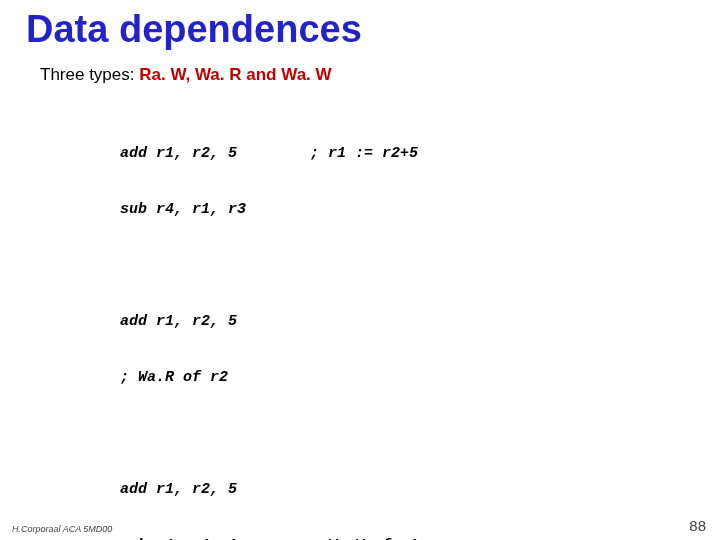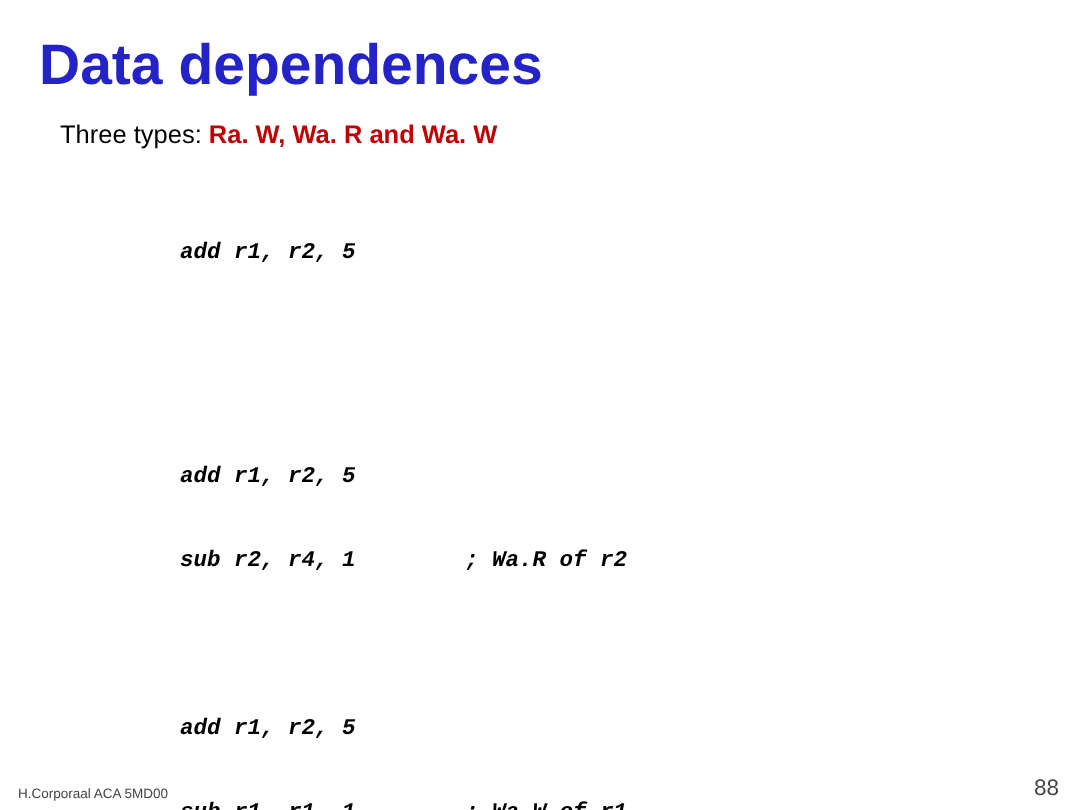--- a/index.html
+++ b/index.html
@@ -7,21 +7,21 @@
     width: 720px;
     height: 540px;
     background: #fff;
     font-family: Arial, Helvetica, sans-serif;
     position: relative;
     overflow: hidden;
   }
   .slide {
     width: 100%;
     height: 100%;
-    padding: 23px 20px 0 20px;
+    padding: 8px 20px 0 20px;
     position: relative;
   }
   .title {
     color: #2323c8;
     font-size: 38px;
     font-weight: bold;
     margin-bottom: 14px;
     margin-left: 6px;
   }
   .subtitle {
@@ -46,20 +46,21 @@
     font-style: italic;
   }
   .code-line { display: flex; }
   .code-left { display: inline-block; width: 190px; }
   .code-right { display: inline-block; }
   .footer-left {
     position: absolute;
     left: 12px;
     bottom: 6px;
     font-size: 9px;
+    font-style: italic;
     color: #444;
     font-family: Arial, sans-serif;
     margin-top: 12px;
   }
   .footer-right {
     position: absolute;
     right: 14px;
     bottom: 6px;
     font-size: 15px;
     color: #444;
@@ -73,27 +74,27 @@
 
   <div class="title">Data dependences</div>
 
   <div class="subtitle">
     <span>Three types: </span><span class="types-strong">Ra. W, Wa. R and Wa. W</span>
   </div>
 
   <div class="code-area">
 
     <div class="code-block">
-      <div class="code-line"><span class="code-left">add r1, r2, 5</span></div>
-      <div class="code-line"></div>
+      <div class="code-line"><span class="code-left">add r1, r2, 5</span><span class="code-right">; r1 := r2+5</span></div>
+      <div class="code-line"><span class="code-left">sub r4, r1, r3</span></div>
     </div>
 
     <div class="code-block">
       <div class="code-line"><span class="code-left">add r1, r2, 5</span><span class="code-right"></span></div>
-      <div class="code-line"><span class="code-left">sub r2, r4, 1</span><span class="code-right">; Wa.R of r2</span></div>
+      <div class="code-line"><span class="code-right">; Wa.R of r2</span></div>
     </div>
 
     <div class="code-block">
       <div class="code-line"><span class="code-left">add r1, r2, 5</span><span class="code-right"></span></div>
       <div class="code-line"><span class="code-left">sub r1, r1, 1</span><span class="code-right">; Wa.W of r1</span></div>
     </div>
 
   </div>
 
   <div class="footer-left">H.Corporaal  ACA 5MD00</div>

